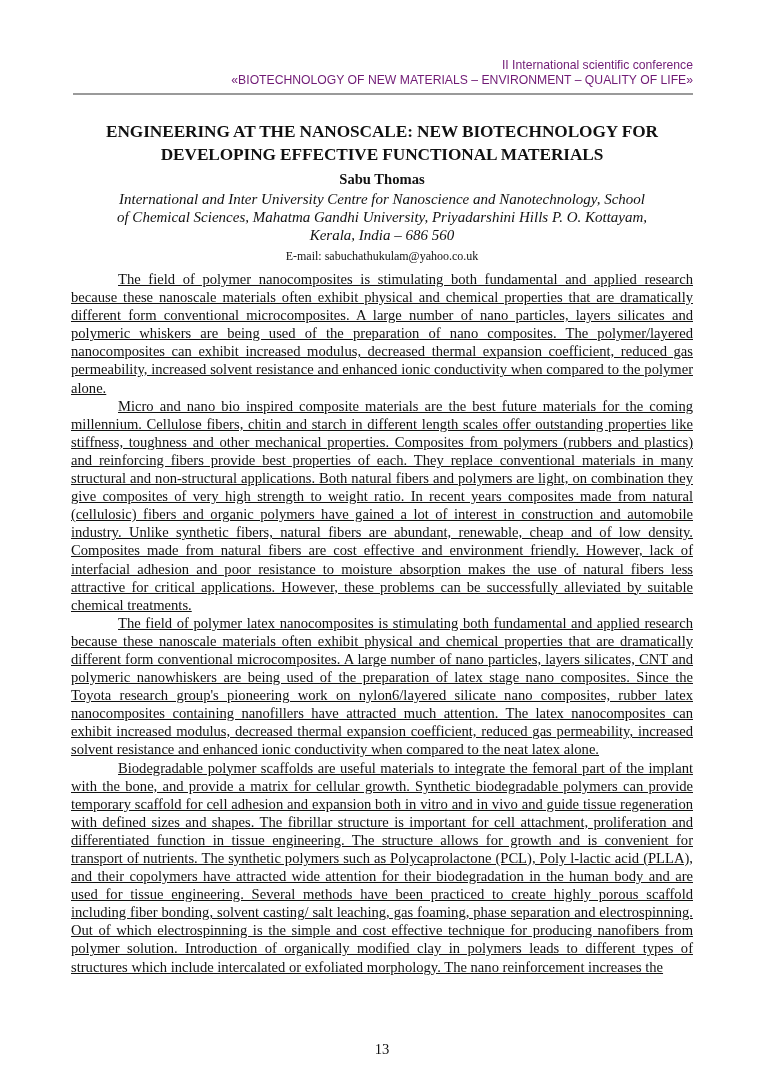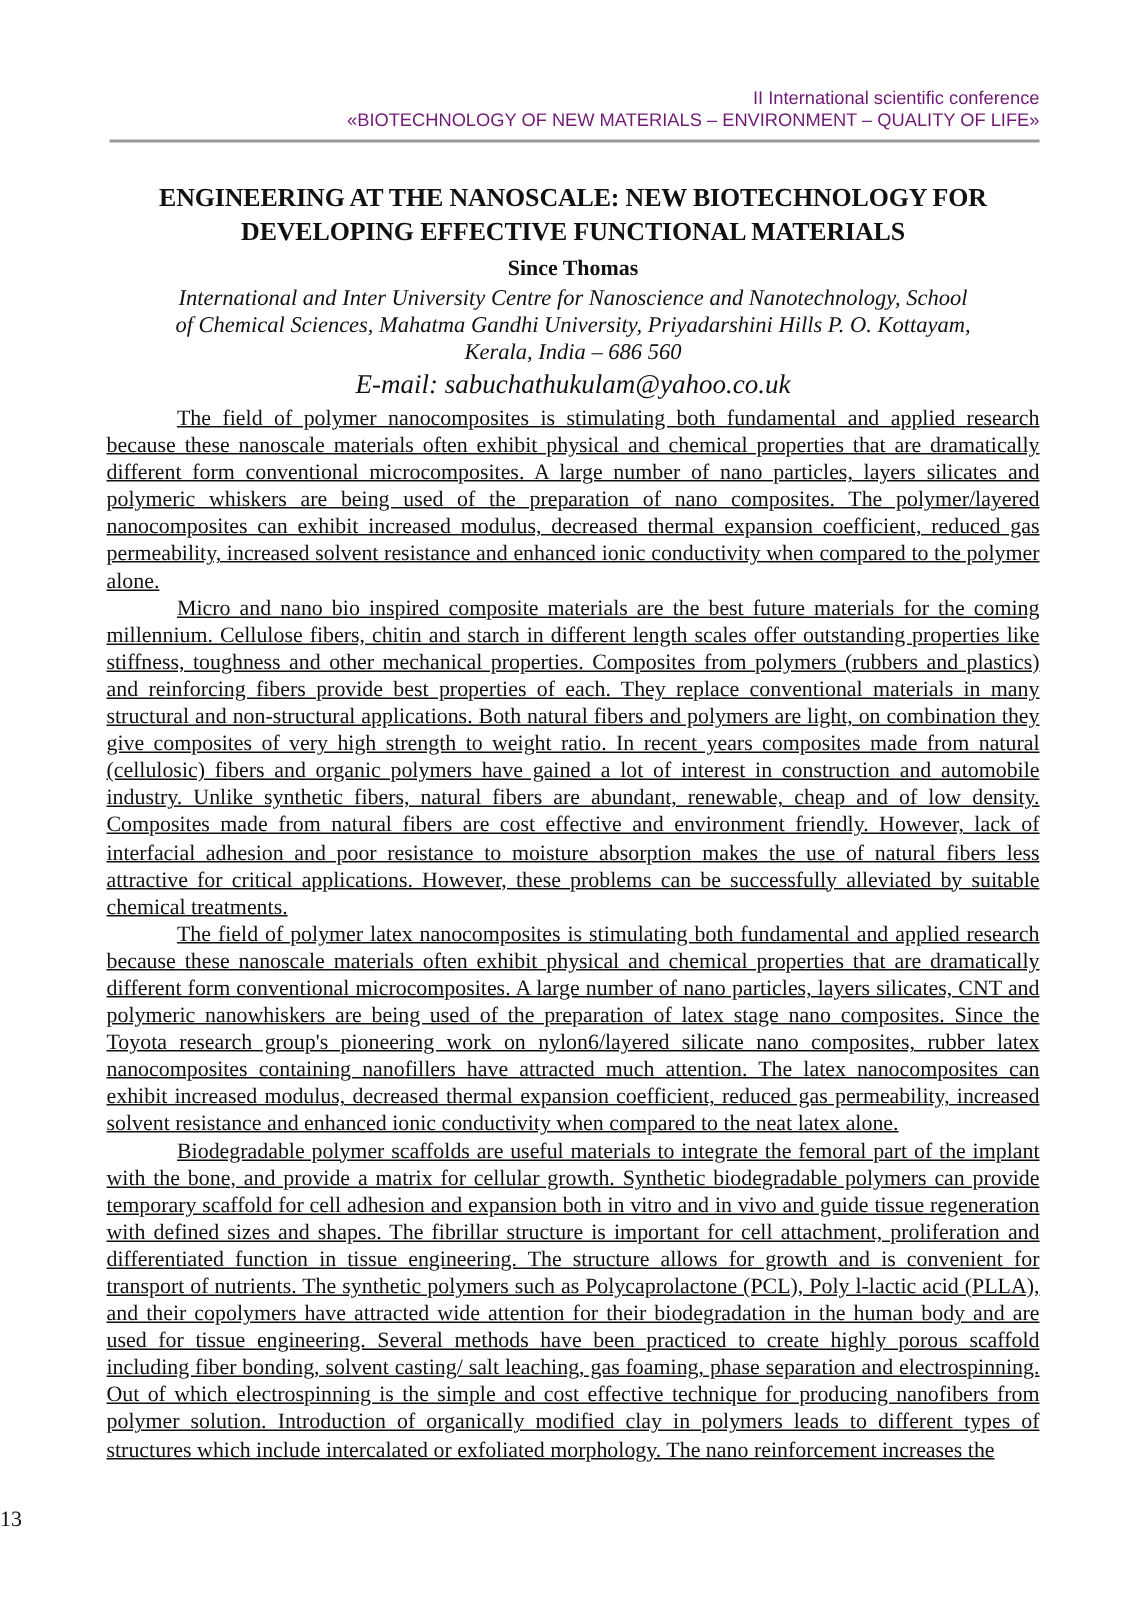--- a/index.html
+++ b/index.html
@@ -54,22 +54,21 @@
       line-height: 18px;
       margin: 4px 0 2px 0;
     }
     .affiliation {
       font-style: italic;
       font-size: 15px;
       line-height: 18px;
       margin: 0;
     }
     .email {
-      font-style: italic;
-      font-size: 18px;
+      font-size: 12px;
       line-height: 18px;
       margin: 3px 0 0 0;
     }
     .body-text {
       position: absolute;
       left: 71px;
       top: 270px;
       width: 622px;
       text-decoration: underline;
     }
@@ -77,41 +76,42 @@
       margin: 0;
       font-size: 14.6px;
       line-height: 18.1px;
       text-align: justify;
       text-indent: 47px;
       hyphens: none;
     }
     .page-number {
       position: absolute;
       left: 0;
-      top: 1004px;
+      top: 1040px;
       width: 764px;
+      text-align: center;
       font-size: 14.6px;
       line-height: 18px;
     }
   </style>
 </head>
 <body>
 
 <div class="page-header">
   <div>II International scientific conference</div>
   <div>«BIOTECHNOLOGY OF NEW MATERIALS – ENVIRONMENT – QUALITY OF LIFE»</div>
 </div>
 <div class="header-rule"></div>
 
 <div class="title-block">
   <h1 class="paper-title">
     <span>ENGINEERING AT THE NANOSCALE: NEW BIOTECHNOLOGY FOR</span><br>
     <span>DEVELOPING EFFECTIVE FUNCTIONAL MATERIALS</span>
   </h1>
-  <div class="author">Since Thomas</div>
+  <div class="author">Sabu Thomas</div>
   <div class="affiliation">
     <span>International and Inter University Centre for Nanoscience and Nanotechnology, School</span><br>
     <span>of Chemical Sciences, Mahatma Gandhi University, Priyadarshini Hills P. O. Kottayam,</span><br>
     <span>Kerala, India – 686 560</span>
   </div>
   <div class="email">E-mail: sabuchathukulam@yahoo.co.uk</div>
 </div>
 
 <div class="body-text">
   <p>The field of polymer nanocomposites is stimulating both fundamental and applied research because these nanoscale materials often exhibit physical and chemical properties that are dramatically different form conventional microcomposites. A large number of nano particles, layers silicates and polymeric whiskers are being used of the preparation of nano composites. The polymer/layered nanocomposites can exhibit increased modulus, decreased thermal expansion coefficient, reduced gas permeability, increased solvent resistance and enhanced ionic conductivity when compared to the polymer alone.</p>

